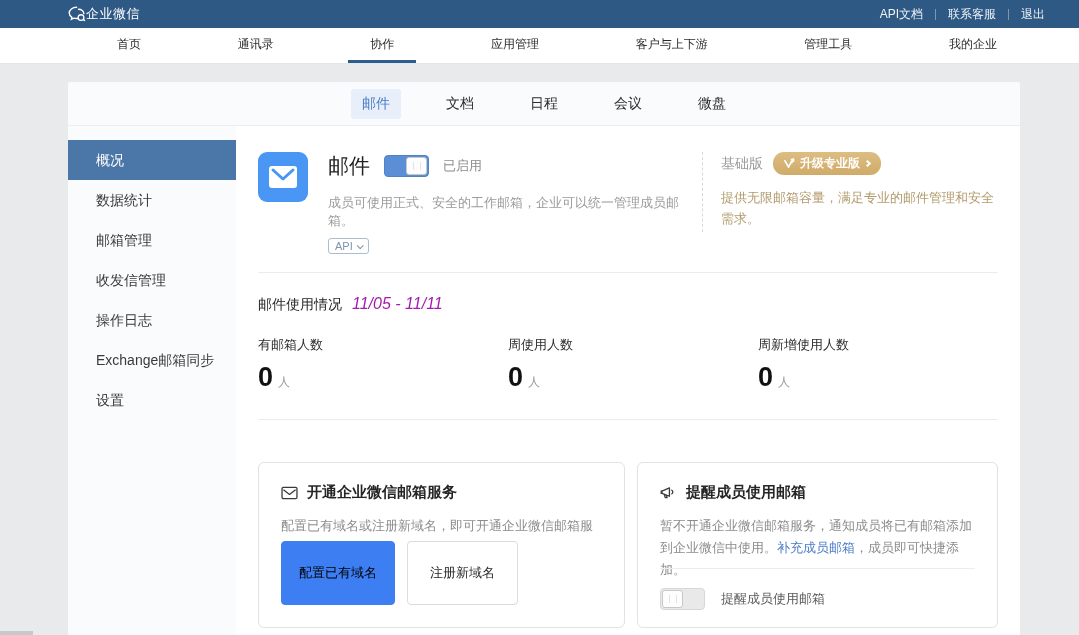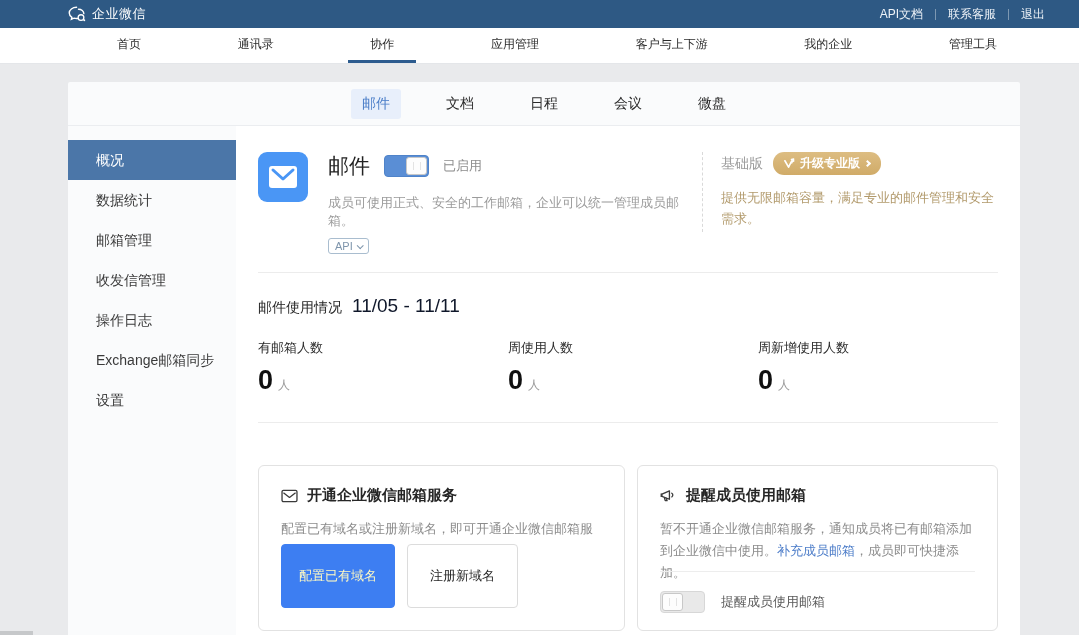--- a/index.html
+++ b/index.html
@@ -3,21 +3,21 @@
 <meta charset="utf-8">
 <style>
   * { margin:0; padding:0; box-sizing:border-box; }
   html,body { width:1079px; height:635px; overflow:hidden;
     font-family:"Liberation Sans","DejaVu Sans",sans-serif; background:#e9eaec; }
 
   
   .topbar { position:absolute; left:0; top:0; width:1079px; height:28px;
     background:#2e5984; display:flex; align-items:center; justify-content:space-between;
     padding:0 34px 0 68px; }
-  .topbar-logo { display:flex; align-items:center; gap:6px; cursor:pointer; }
+  .topbar-logo { display:flex; align-items:center; cursor:pointer; }
   .logo-text { color:#fff; font-size:13px; letter-spacing:.5px; }
   .topbar-links { display:flex; align-items:center; }
   .topbar-links a { color:#eef3f8; font-size:12px; text-decoration:none; cursor:pointer; }
   .sep { width:1px; height:11px; background:rgba(255,255,255,.38); margin:0 12px; }
 
   
   .navbar { position:absolute; left:0; top:28px; width:1079px; height:36px; background:#fff;
     border-bottom:1px solid #e4e6e9; display:flex; align-items:stretch;
     justify-content:space-between; padding:0 60px 0 95px; }
   .nav-tab { font-size:12px; color:#2b2b2b; display:flex; align-items:center;
@@ -70,42 +70,42 @@
     background:linear-gradient(180deg,#ddbd82,#d0ab68); color:#fff; font-weight:bold;
     font-size:12px; padding:3px 11px; border-radius:11px; }
   .chev-right { width:5px; height:5px; border-top:2px solid #fff; border-right:2px solid #fff;
     transform:rotate(45deg); }
   .plan-desc { margin-top:12px; font-size:13px; line-height:1.65; color:#b29a6c; }
 
   
   .usage { padding:22px 0 26px 0; border-bottom:1px solid #ececec; }
   .usage-title-row { display:flex; align-items:baseline; gap:10px; }
   .section-title { font-size:14px; color:#262626; }
-  .date-range { font-size:19px; color:#0f172a; }
+  .date-range { font-size:16px; color:#a21caf;font-style:italic; }
   .stats-row { display:flex; margin-top:22px; }
   .stat-col { width:250px; flex:none; }
   .stat-label { font-size:13px; color:#2b2b2b; }
   .stat-value-row { margin-top:8px; display:flex; align-items:baseline; gap:5px; }
   .stat-value { font-size:27px; font-weight:bold; color:#111; }
   .stat-unit { font-size:12px; color:#9b9b9b; }
 
   
   .configure { padding-top:24px; }
   .configure-title { font-size:14px; color:#666; }
   .cards { display:flex; gap:12px; margin-top:18px; }
   .card { border:1px solid #e2e2e2; border-radius:6px; height:166px; padding:20px 22px;
     background:#fff; position:relative; }
   .card-activate { width:367px; flex:none; }
   .card-remind { flex:1; }
   .card-title-row { display:flex; align-items:center; gap:9px; }
   .card-title { font-size:15px; font-weight:bold; color:#262626; }
   .card-desc { margin-top:13px; font-size:13px; line-height:1.7; color:#8c8c8c; }
   .card-buttons { position:absolute; left:22px; bottom:22px; display:flex; gap:12px; }
   .btn { font-size:13px; border-radius:4px; cursor:pointer; }
-  .btn-primary { background:#3d7ef2; color:#fef9c3; border:1px solid #3d7ef2; padding:6px 17px; }
+  .btn-primary { background:#3d7ef2; color:#000000; border:1px solid #3d7ef2; padding:6px 17px; }
   .btn-default { background:#fff; color:#262626; border:1px solid #dcdcdc; padding:22px 22px; }
   .inline-link { color:#4a7bc8; cursor:pointer;margin-top:24px; }
   .card-divider { position:absolute; left:22px; right:22px; bottom:58px; height:1px; background:#ededed; }
   .toggle-row { position:absolute; left:22px; bottom:17px; display:flex; align-items:center; gap:16px; }
   .toggle-label { font-size:13px; color:#595959; }
 
   
   .toggle { width:45px; height:22px; border-radius:4px; position:relative; cursor:pointer;
     display:inline-block; flex:none; }
   .toggle .knob { position:absolute; top:1px; width:21px; height:18px; background:#fdfdfd;
@@ -144,22 +144,22 @@
     <a>退出</a>
   </nav>
 </header>
 
 <nav class="navbar">
   <div class="nav-tab">首页</div>
   <div class="nav-tab">通讯录</div>
   <div class="nav-tab active">协作</div>
   <div class="nav-tab">应用管理</div>
   <div class="nav-tab">客户与上下游</div>
+  <div class="nav-tab">管理工具</div>
   <div class="nav-tab">我的企业</div>
-  <div class="nav-tab">管理工具</div>
 </nav>
 
 <div class="page">
   <div class="panel">
 
     <div class="subtabs">
       <div class="subtab active">邮件</div>
       <div class="subtab">文档</div>
       <div class="subtab">日程</div>
       <div class="subtab">会议</div>

